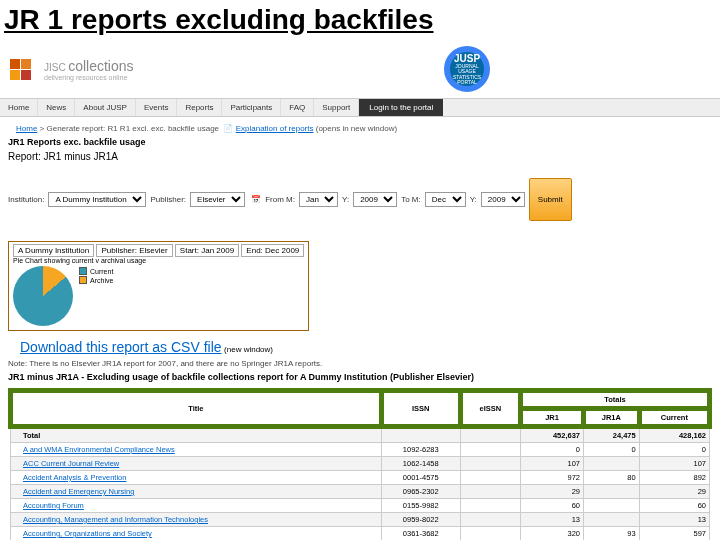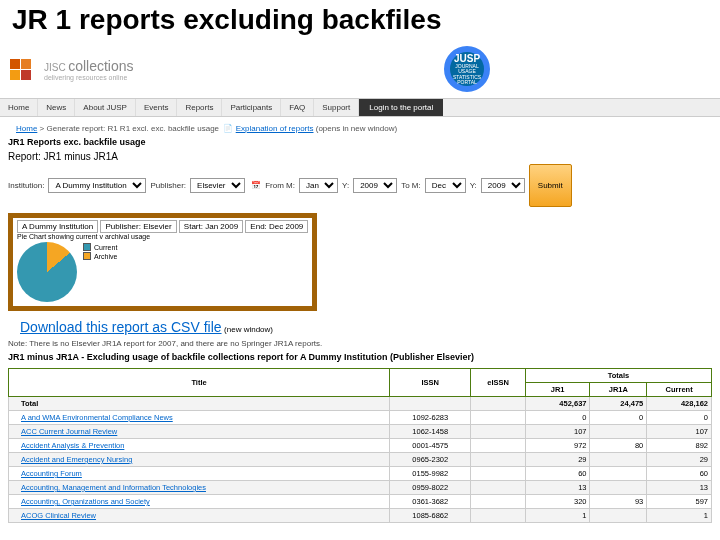--- a/index.html
+++ b/index.html
@@ -1,51 +1,51 @@
 <!DOCTYPE html>
 <html><head>
 <meta charset="utf-8">
 <style>
   * { box-sizing: border-box; margin: 0; padding: 0; }
   body { font-family: Arial, sans-serif; font-size: 9px; background: #fff; width: 720px; }
-  .slide-title { font-size: 28px; font-weight: bold; padding: 4px 12px; color: #000; }
+  .slide-title { font-size: 28px; font-weight: bold; padding: 4px 4px; text-decoration: underline; color: #000; }
   .header-bar { display: flex; align-items: center; padding: 6px 10px; gap: 6px; }
   .logo-box { display: flex; align-items: center; gap: 13px; }
   .logo-squares { display: grid; grid-template-columns: repeat(2,10px); grid-template-rows: repeat(2,10px); gap:1px; }
   .logo-squares div { background:#d35400; }
   .logo-squares div:nth-child(2){ background:#e67e22;}
   .logo-squares div:nth-child(3){ background:#f39c12;}
   .logo-squares div:nth-child(4){ background:#c0392b;}
   .brand-text { color:#888; font-size:14px; }
   .brand-sub { color:#aaa; font-size:7px; }
   .jusp-badge { margin-left:auto; margin-right:220px; width:46px; height:46px; border-radius:50%; background:#0369a1; color:#fff; display:flex; flex-direction:column; align-items:center; justify-content:center; font-size:5px; line-height:1.1; border:6px solid #3b82f6;}
   .jusp-badge .big{font-size:10px;font-weight:bold;}
   .nav { display:flex; background:#eee; border-top:1px solid #ccc; border-bottom:1px solid #ccc; font-size:8px;}
   .nav .tab { padding:4px 8px; border-right:1px solid #ddd; color:#333; cursor:pointer;}
   .nav .login { background:#333; color:#fff; padding:4px 10px;}
   .content { padding:4px 8px; }
   .breadcrumb { font-size:8px; color:#555; margin:3px 8px;}
   .breadcrumb a{color:#06c;text-decoration:underline;}
   .section-title { font-weight:bold; font-size:9px; margin:4px 0;}
-  .form-row { display:flex; align-items:center; gap:4px; margin:2px 0; font-size:8px; flex-wrap:wrap;}
+  .form-row { display:flex; align-items:center; gap:4px; margin:16px 0; font-size:8px; flex-wrap:wrap;}
   .form-row label{color:#333;}
   select{font-size:8px; border:1px solid #999; background:#fff; padding:1px 2px;}
   .submit-btn{background:linear-gradient(#ffd27f,#f5a623); border:1px solid #c77d00; padding:16px 8px; font-size:8px; cursor:pointer; border-radius:2px;}
-  .chart-card{border:5px solid #a16207; padding:4px; margin:4px 0; display:inline-block;}
+  .chart-card{border:1px solid #a16207; padding:4px; margin:4px 0; display:inline-block;}
   .chart-head{font-size:8px; margin-bottom:2px;}
   .pie-wrap{display:flex; align-items:flex-start; gap:6px;}
   .pie{width:60px;height:60px;border-radius:50%;background:conic-gradient(#f5a623 0 50deg,#3498b0 50deg 360deg);position:relative;}
   .pie::after{content:"";position:absolute;inset:0;border-radius:50%;background:radial-gradient(circle at 53% 50%, transparent 28px, transparent 28px);}
   .legend{font-size:7px;}
   .legend div{display:flex;align-items:center;gap:3px;margin:1px 0;}
   .sw{width:8px;height:8px;border:1px solid #555;}
   .dl-link{color:#06c;text-decoration:underline;font-size:14px;padding-left:12px;}
   .note{font-size:8px;color:#444;margin:4px 0;}
   .tbl{width:100%;border-collapse:collapse;font-size:7.5px;margin-top:6px;}
-  .tbl th{background:#fff;border:1px solid #4d7c0f;padding:2px 3px;font-weight:bold;text-align:center;}
+  .tbl th{background:#fff;border:5px solid #4d7c0f;padding:2px 3px;font-weight:bold;text-align:center;}
   .tbl td{border:1px solid #ccc;padding:2px 3px;}
   .tbl .title-col{text-align:left;padding-left:12px;}
   .tbl .title-col a{color:#06c;text-decoration:underline;}
   .tbl tr:nth-child(odd) td{background:#f3f3f3;}
   .tbl tr:nth-child(even) td{background:#fff;}
   .tbl .num{text-align:right;}
   .tbl .center{text-align:center;}
   .tbl .total-row td{font-weight:bold;}
   .sep{border:1px solid #aaa;padding:1px 4px;font-size:8px;}
 </style>

